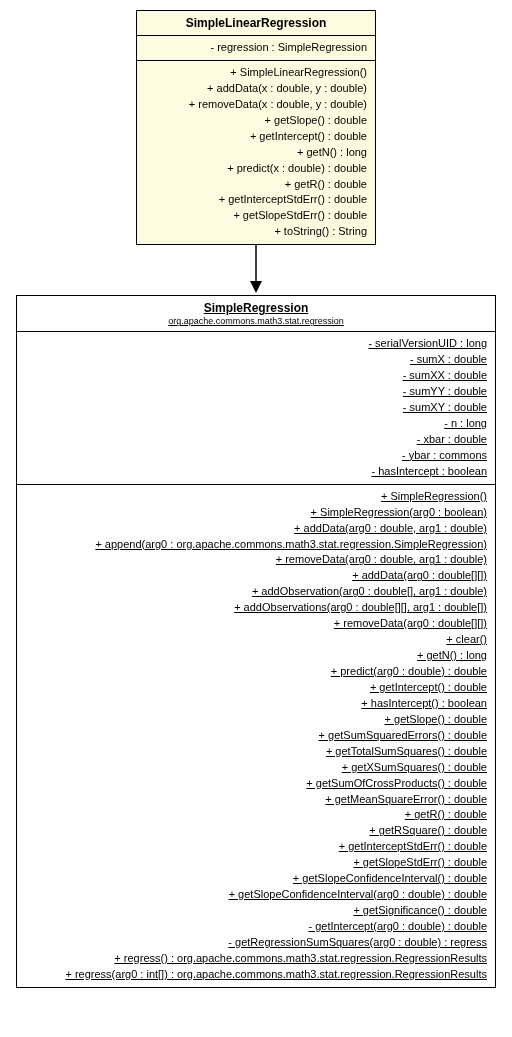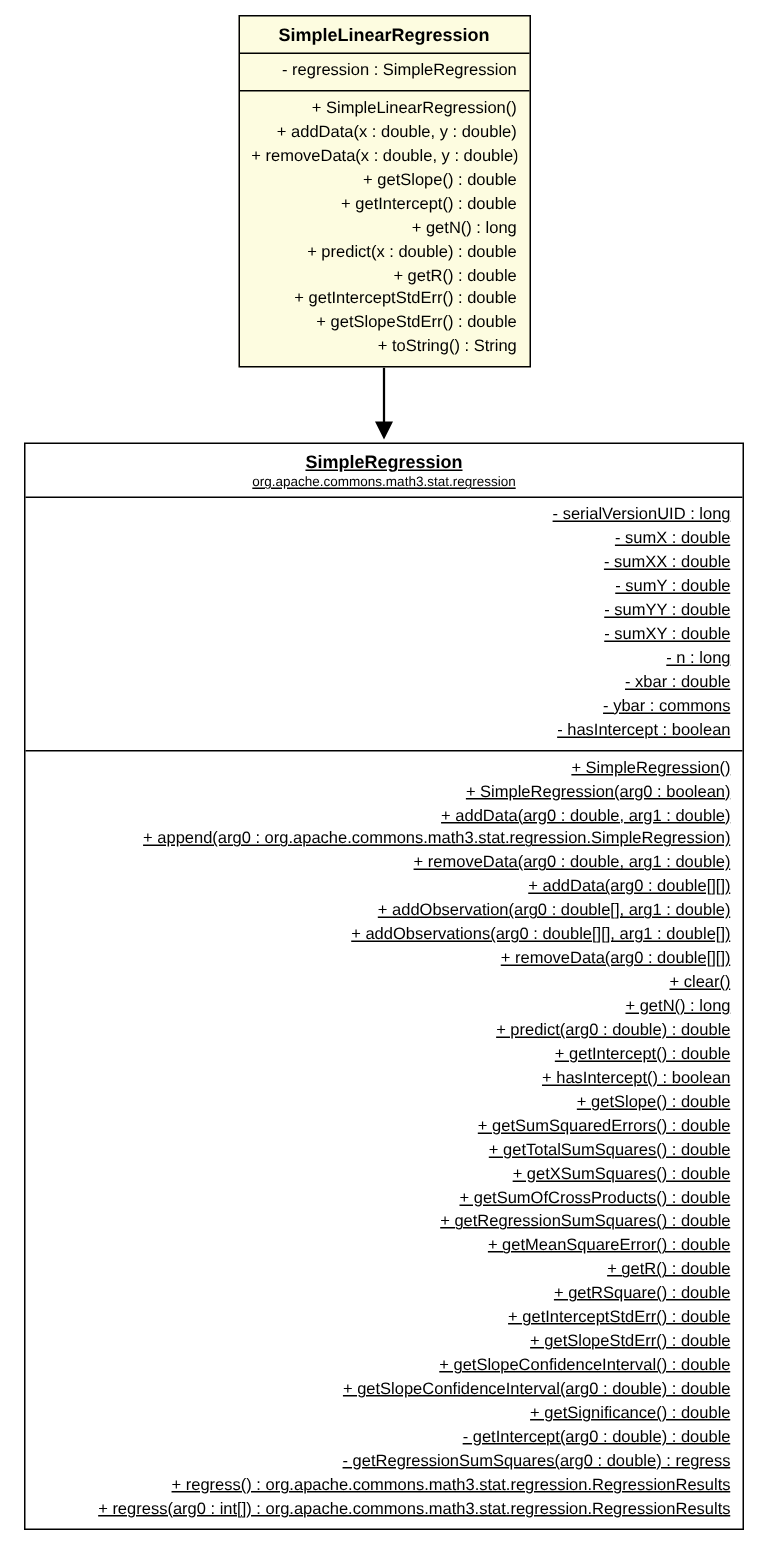--- a/index.html
+++ b/index.html
@@ -48,21 +48,21 @@
   .arrow-container {
     height: 50px;
     position: relative;
     margin: 0 auto;
   }
   svg.arrow {
     display: block;
     margin: 0 auto;
   }
   .class1-wrap {
-    width: 195px;
+    width: 240px;
     margin: 0 auto;
   }
   .class2-wrap {
     width: 480px;
     margin: 0 auto;
     text-decoration: underline;
   }
 </style>
 </head>
 <body>
@@ -101,21 +101,20 @@
 <div class="class2-wrap">
   <div class="uml-class">
     <div class="class-header">
       <div class="class-title">SimpleRegression</div>
       <div class="class-subtitle">org.apache.commons.math3.stat.regression</div>
     </div>
     <div class="section" id="c2-attrs">
         <div class="row">- serialVersionUID : long</div>
         <div class="row">- sumX : double</div>
         <div class="row">- sumXX : double</div>
-        <div class="row">- sumY : double</div>
         <div class="row">- sumYY : double</div>
         <div class="row">- sumXY : double</div>
         <div class="row">- n : long</div>
         <div class="row">- xbar : double</div>
         <div class="row">- ybar : commons</div>
         <div class="row">- hasIntercept : boolean</div>
       </div>
     <div class="section" id="c2-methods">
         <div class="row">+ SimpleRegression()</div>
         <div class="row">+ SimpleRegression(arg0 : boolean)</div>
@@ -129,21 +128,20 @@
         <div class="row">+ clear()</div>
         <div class="row">+ getN() : long</div>
         <div class="row">+ predict(arg0 : double) : double</div>
         <div class="row">+ getIntercept() : double</div>
         <div class="row">+ hasIntercept() : boolean</div>
         <div class="row">+ getSlope() : double</div>
         <div class="row">+ getSumSquaredErrors() : double</div>
         <div class="row">+ getTotalSumSquares() : double</div>
         <div class="row">+ getXSumSquares() : double</div>
         <div class="row">+ getSumOfCrossProducts() : double</div>
-        <div class="row">+ getRegressionSumSquares() : double</div>
         <div class="row">+ getMeanSquareError() : double</div>
         <div class="row">+ getR() : double</div>
         <div class="row">+ getRSquare() : double</div>
         <div class="row">+ getInterceptStdErr() : double</div>
         <div class="row">+ getSlopeStdErr() : double</div>
         <div class="row">+ getSlopeConfidenceInterval() : double</div>
         <div class="row">+ getSlopeConfidenceInterval(arg0 : double) : double</div>
         <div class="row">+ getSignificance() : double</div>
         <div class="row">- getIntercept(arg0 : double) : double</div>
         <div class="row">- getRegressionSumSquares(arg0 : double) : regress</div>

